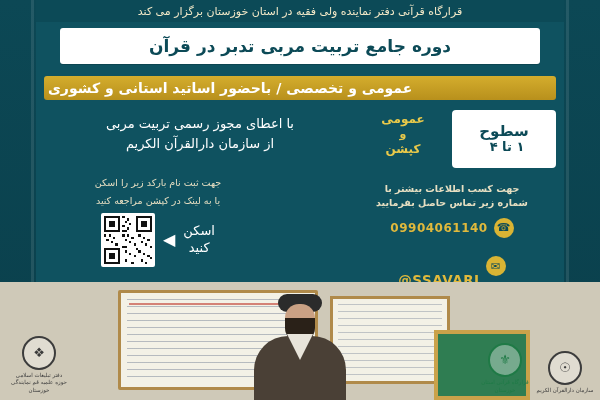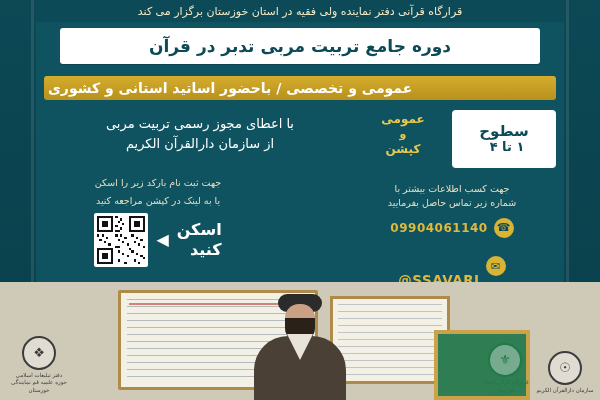--- a/index.html
+++ b/index.html
@@ -115,21 +115,21 @@
   }
 
   
   .contact-block {
     position: absolute;
     top: 182px; right: 48px;
     width: 200px;
     text-align: center;
   }
   .contact-head {
-    color: #e7dfc2; font-size: 9.5px; line-height: 1.5;
+    color: #e7dfc2; font-size: 9.5px; line-height: 1.5; font-weight: bold;
   }
   .contact-row {
     display: flex; align-items: center; justify-content: center;
     gap: 6px; margin-top: 7px;
   }
   .ic {
     width: 20px; height: 20px; border-radius: 50%;
     background: #d9b434;
     display: flex; align-items: center; justify-content: center;
     color: #0c4a57; font-size: 11px; flex: none;
@@ -152,21 +152,21 @@
     margin-bottom: 4px;
   }
   .qr-row { display: flex; align-items: center; justify-content: center; gap: 8px; }
   .qr {
     width: 54px; height: 54px; background: #fff; padding: 3px; border-radius: 2px;
     flex: none;
   }
   .qr svg { display: block; }
   .qr-arrow { color: #ffffff; font-size: 16px; line-height: 1; }
   .scan-label {
-    color: #ffffff; font-size: 16px; font-weight: bold; line-height: 1.25; text-align: right;
+    color: #ffffff; font-size: 13px; font-weight: normal; line-height: 1.25;
   }
 
   
   .photo-strip {
     position: absolute;
     left: 0; right: 0; bottom: 0; height: 118px;
     background: #cfc9b8;
     overflow: hidden;
   }
   .board {

